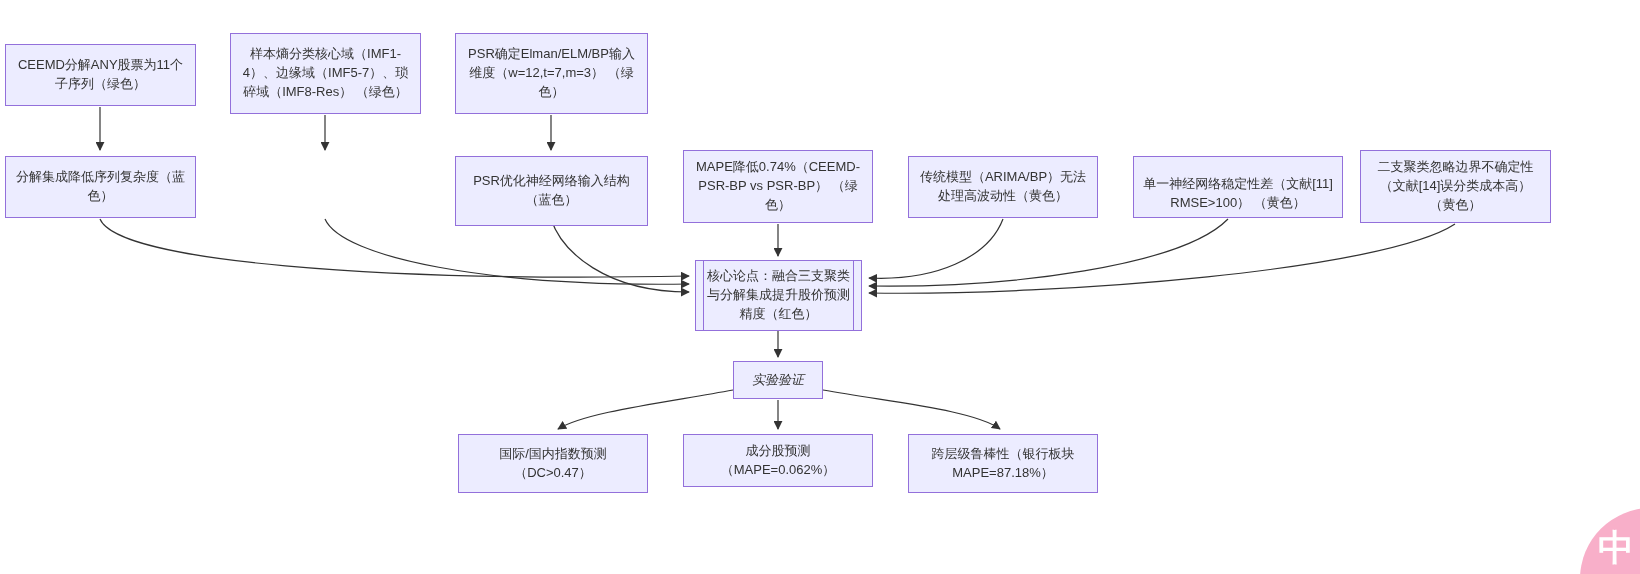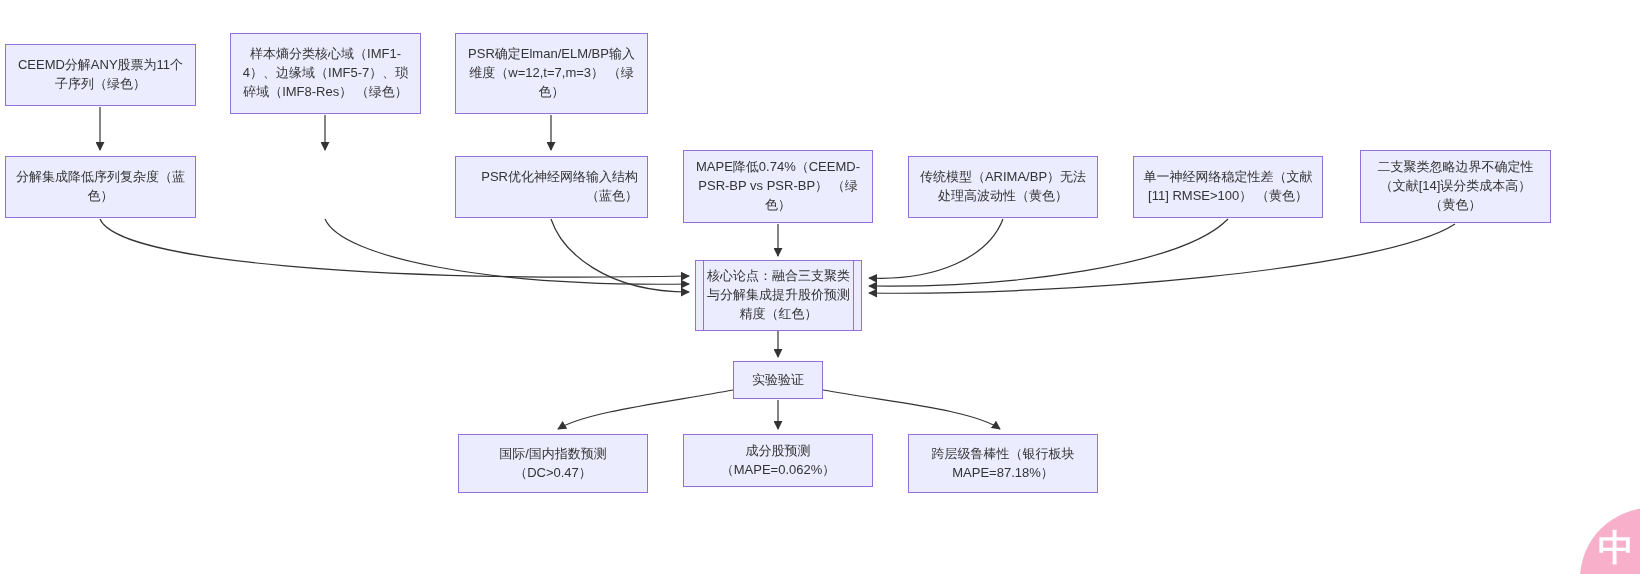--- a/index.html
+++ b/index.html
@@ -108,41 +108,41 @@
   <div class="node" style="left:230px; top:33px; width:191px; height:81px;">
     <span>样本熵分类核心域（IMF1-4）、边缘域（IMF5-7）、琐碎域（IMF8-Res） （绿色）</span>
   </div>
   <div class="node" style="left:455px; top:33px; width:193px; height:81px;">
     <span>PSR确定Elman/ELM/BP输入维度（w=12,t=7,m=3） （绿色）</span>
   </div>
 
   <div class="node" style="left:5px; top:156px; width:191px; height:62px;">
     <span>分解集成降低序列复杂度（蓝色）</span>
   </div>
-  <div class="node" style="left:455px; top:156px; width:193px; height:62px;text-align:right;">
+  <div class="node" style="left:455px; top:156px; width:193px; height:70px;">
     <span>PSR优化神经网络输入结构（蓝色）</span>
   </div>
   <div class="node" style="left:683px; top:150px; width:190px; height:73px;">
     <span>MAPE降低0.74%（CEEMD-PSR-BP vs PSR-BP） （绿色）</span>
   </div>
   <div class="node" style="left:908px; top:156px; width:190px; height:62px;">
     <span>传统模型（ARIMA/BP）无法处理高波动性（黄色）</span>
   </div>
-  <div class="node" style="left:1133px; top:156px; width:190px; height:62px;">
+  <div class="node" style="left:1133px; top:156px; width:210px; height:62px;align-items:flex-end;">
     <span>单一神经网络稳定性差（文献[11] RMSE&gt;100） （黄色）</span>
   </div>
   <div class="node" style="left:1360px; top:150px; width:191px; height:73px;">
     <span>二支聚类忽略边界不确定性（文献[14]误分类成本高）（黄色）</span>
   </div>
 
   <div class="node subroutine" style="left:695px; top:260px; width:167px; height:71px;">
     <span>核心论点：融合三支聚类与分解集成提升股价预测精度（红色）</span>
   </div>
 
-  <div class="node" style="left:733px; top:361px; width:90px; height:38px;">
+  <div class="node" style="left:733px; top:361px; width:90px; height:38px;font-style:italic;">
     <span>实验验证</span>
   </div>
 
   <div class="node" style="left:458px; top:434px; width:190px; height:59px;">
     <span>国际/国内指数预测（DC&gt;0.47）</span>
   </div>
   <div class="node" style="left:683px; top:434px; width:190px; height:53px;">
     <span>成分股预测（MAPE=0.062%）</span>
   </div>
   <div class="node" style="left:908px; top:434px; width:190px; height:59px;">

